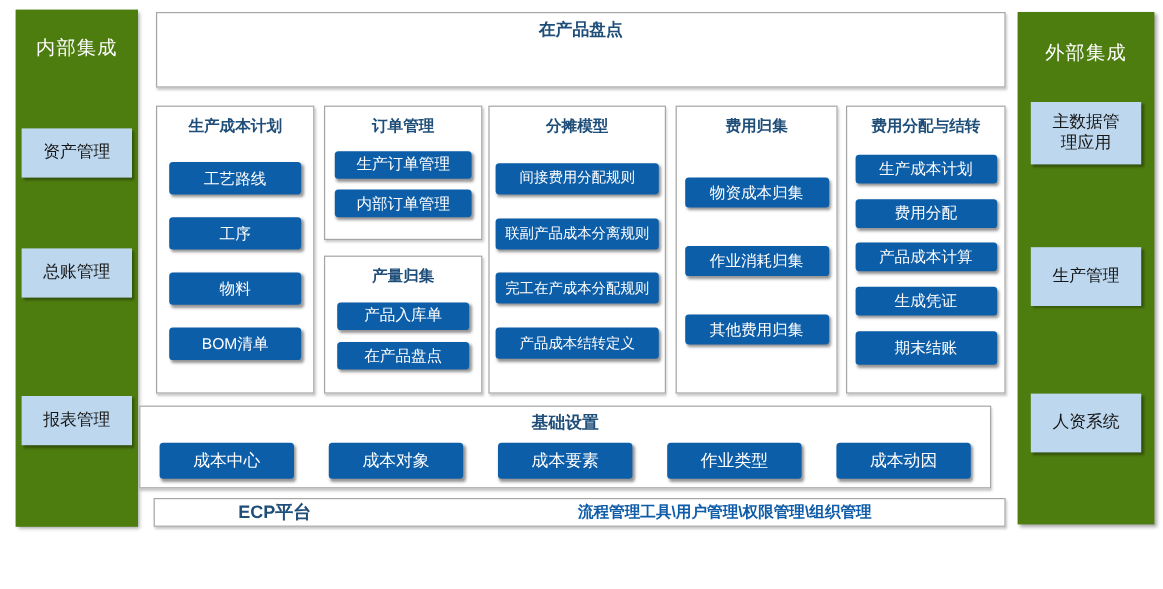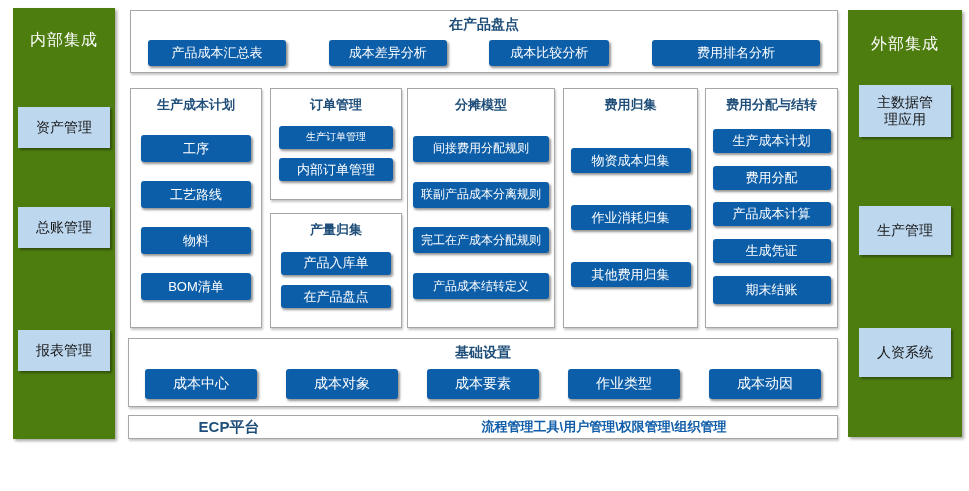--- a/index.html
+++ b/index.html
@@ -63,42 +63,36 @@
 
   <aside class="sidebar" style="left:848px;top:10px;width:114px;height:427px;">
     <div class="sidebar-title" style="padding-top:24px;">外部集成</div>
     <div class="lightbtn" style="left:11px;top:75px;width:92px;height:52px;padding:0 13px;">主数据管理应用</div>
     <div class="lightbtn" style="left:11px;top:196px;width:92px;height:49px;">生产管理</div>
     <div class="lightbtn" style="left:11px;top:318px;width:92px;height:49px;">人资系统</div>
   </aside>
 
   <section class="panel" style="left:130px;top:10px;width:708px;height:63px;">
     <div class="panel-title" style="font-size:14px;padding-top:5px;">在产品盘点</div>
-    <div class="hrow" style="padding:6px 17px 0;">
-      <div class="bluebtn" style="width:138px;height:26px;font-size:13px;">产品成本汇总表</div>
-      <div class="bluebtn" style="width:118px;height:26px;font-size:13px;">成本差异分析</div>
-      <div class="bluebtn" style="width:120px;height:26px;font-size:13px;">成本比较分析</div>
-      <div class="bluebtn" style="width:168px;height:26px;font-size:13px;">费用排名分析</div>
-    </div>
   </section>
 
   <section class="panel col" style="left:130px;top:88px;width:132px;height:240px;">
     <div class="panel-title">生产成本计划</div>
     <div class="btn-stack">
+      <div class="bluebtn" style="width:110px;height:27px;font-size:13px;">工艺路线</div>
       <div class="bluebtn" style="width:110px;height:27px;font-size:13px;">工序</div>
-      <div class="bluebtn" style="width:110px;height:27px;font-size:13px;">工艺路线</div>
       <div class="bluebtn" style="width:110px;height:27px;font-size:13px;">物料</div>
       <div class="bluebtn" style="width:110px;height:27px;font-size:13px;">BOM清单</div>
     </div>
   </section>
 
   <section class="panel col" style="left:270px;top:88px;width:132px;height:112px;">
     <div class="panel-title">订单管理</div>
     <div class="btn-stack">
-      <div class="bluebtn" style="width:114px;height:23px;font-size:10px;">生产订单管理</div>
+      <div class="bluebtn" style="width:114px;height:23px;font-size:13px;">生产订单管理</div>
       <div class="bluebtn" style="width:114px;height:23px;font-size:13px;">内部订单管理</div>
     </div>
   </section>
 
   <section class="panel col" style="left:270px;top:213px;width:132px;height:115px;">
     <div class="panel-title">产量归集</div>
     <div class="btn-stack">
       <div class="bluebtn" style="width:110px;height:23px;font-size:13px;">产品入库单</div>
       <div class="bluebtn" style="width:110px;height:23px;font-size:13px;">在产品盘点</div>
     </div>
@@ -127,21 +121,21 @@
     <div class="panel-title">费用分配与结转</div>
     <div class="btn-stack" style="padding-bottom:10px;">
       <div class="bluebtn" style="width:118px;height:24px;font-size:13px;">生产成本计划</div>
       <div class="bluebtn" style="width:118px;height:24px;font-size:13px;">费用分配</div>
       <div class="bluebtn" style="width:118px;height:24px;font-size:13px;">产品成本计算</div>
       <div class="bluebtn" style="width:118px;height:24px;font-size:13px;">生成凭证</div>
       <div class="bluebtn" style="width:118px;height:28px;font-size:13px;">期末结账</div>
     </div>
   </section>
 
-  <section class="panel" style="left:128px;top:338px;width:710px;height:69px;">
+  <section class="panel" style="left:116px;top:338px;width:710px;height:69px;">
     <div class="panel-title" style="font-size:14px;padding-top:5px;">基础设置</div>
     <div class="hrow" style="padding:7px 16px 0;">
       <div class="bluebtn" style="width:112px;height:30px;font-size:14px;">成本中心</div>
       <div class="bluebtn" style="width:112px;height:30px;font-size:14px;">成本对象</div>
       <div class="bluebtn" style="width:112px;height:30px;font-size:14px;">成本要素</div>
       <div class="bluebtn" style="width:112px;height:30px;font-size:14px;">作业类型</div>
       <div class="bluebtn" style="width:112px;height:30px;font-size:14px;">成本动因</div>
     </div>
   </section>
 

